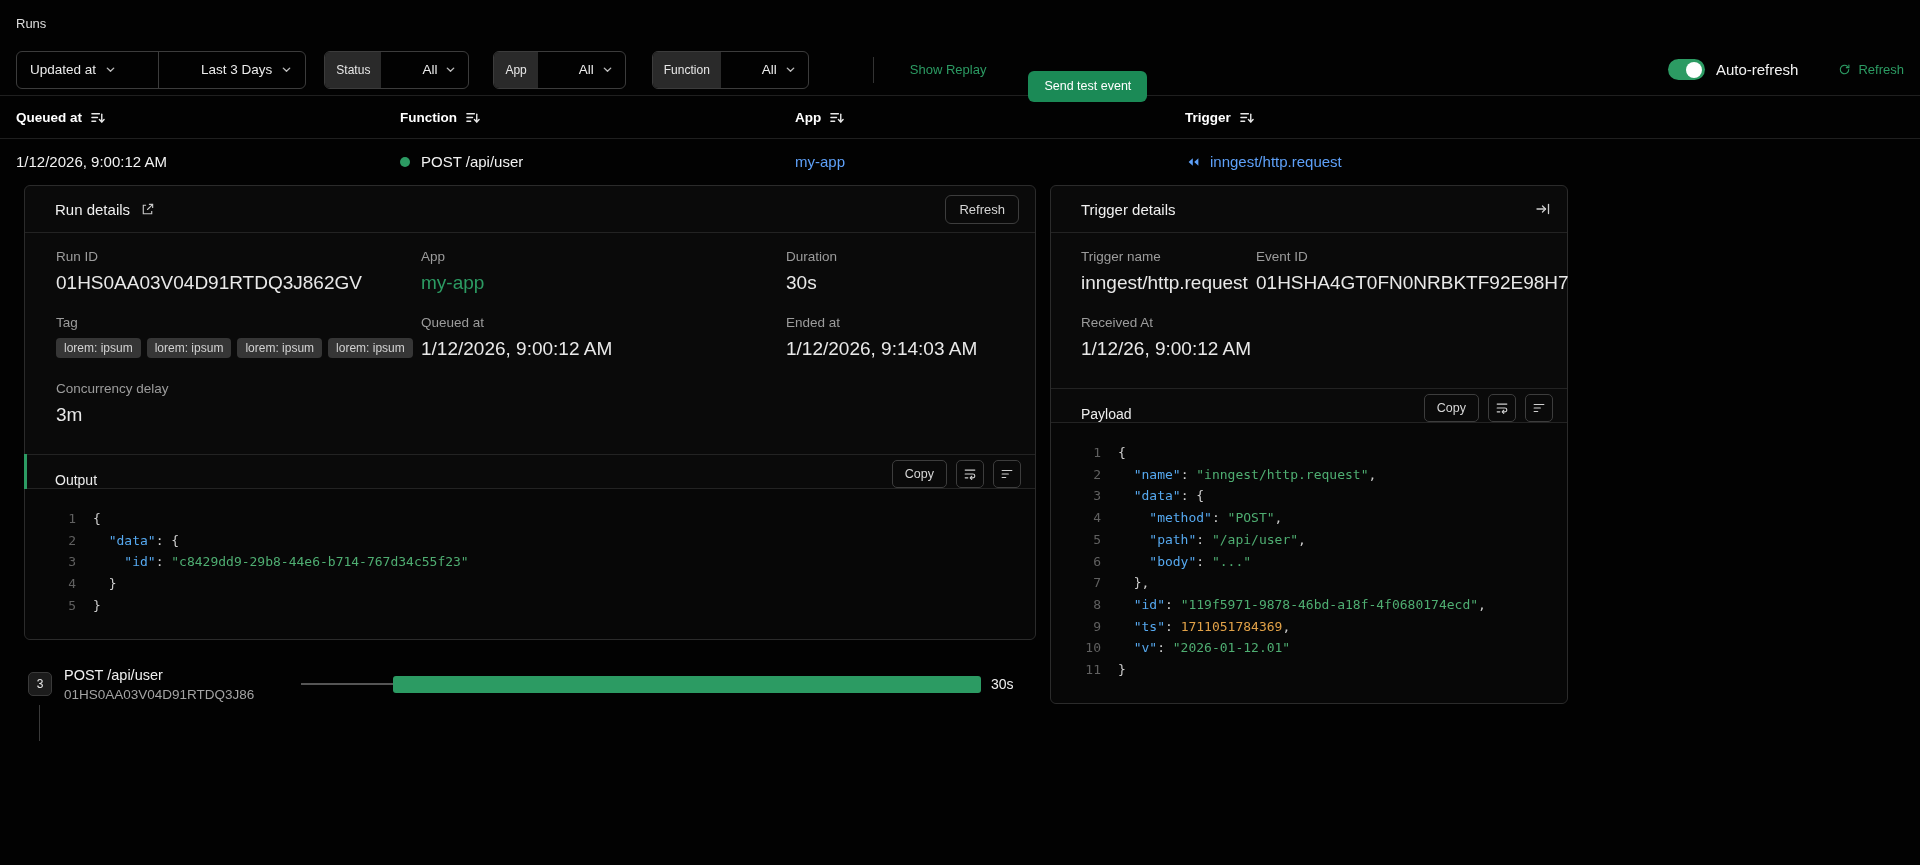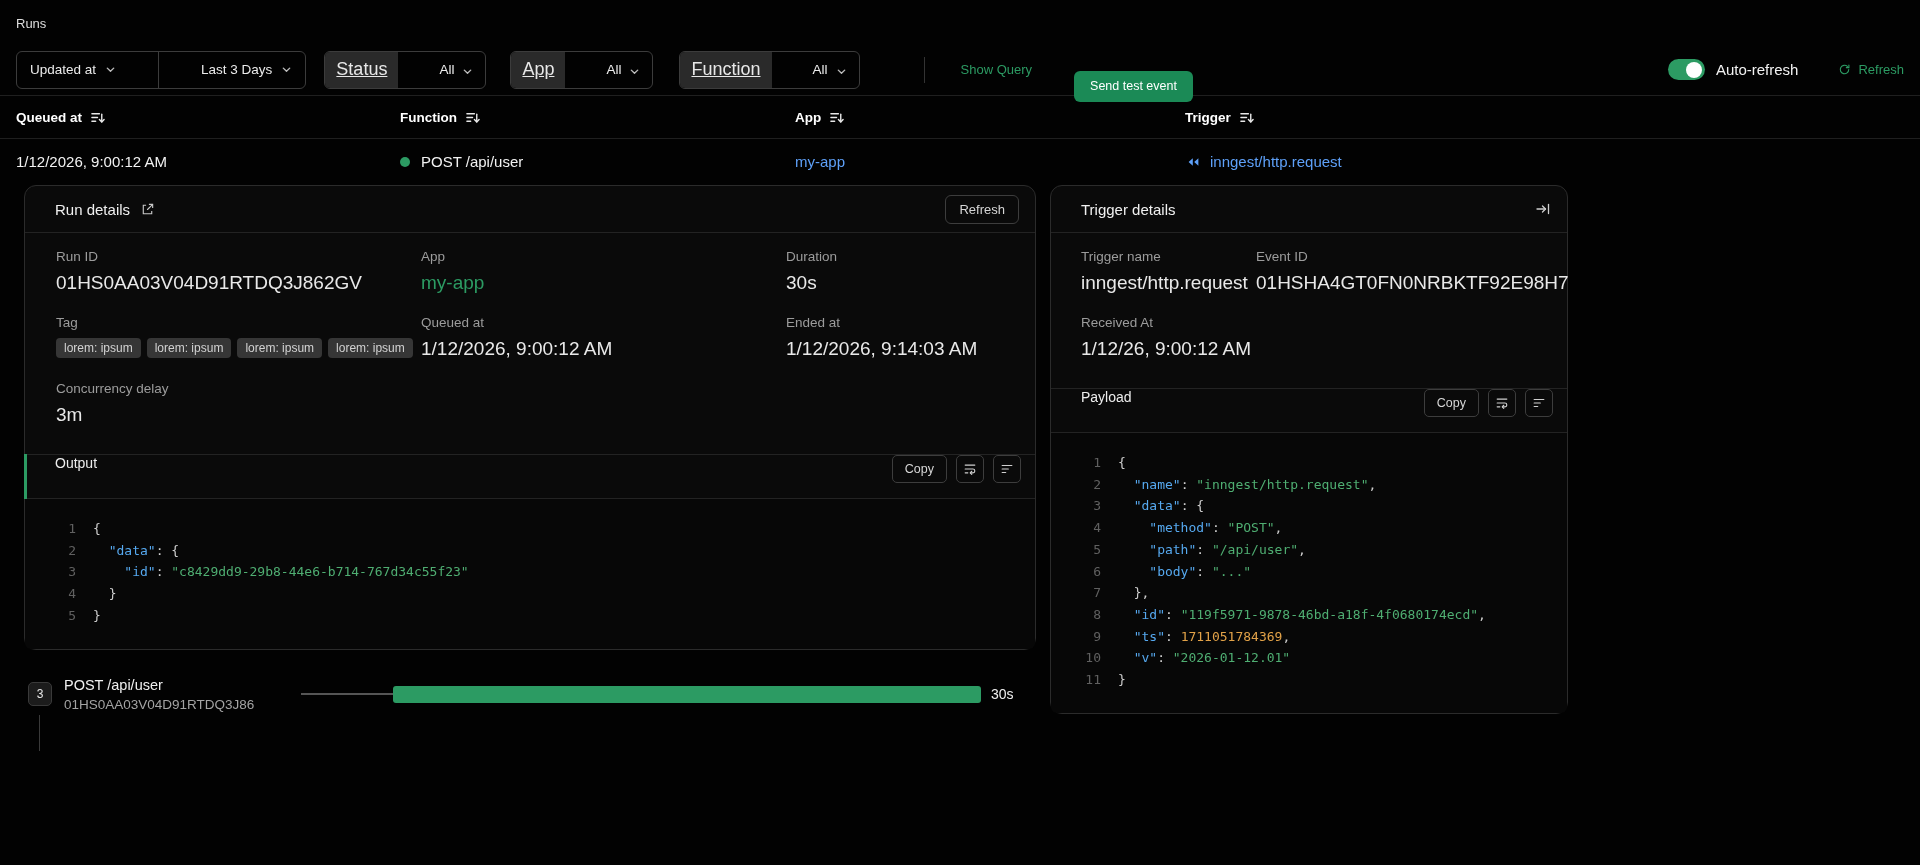--- a/index.html
+++ b/index.html
@@ -13,22 +13,22 @@
 
   
   .topbar { height:44px; padding:16px 16px 0; font-size:13px; color:#dedede; }
 
   
   .filterbar { display:flex; align-items:center; padding:0 16px; height:52px; border-bottom:1px solid #1f1f1f; }
   .ctrl { display:flex; align-items:center; border:1px solid #3c3c3c; border-radius:6px; height:38px; background:transparent;gap:29px; }
   .seg { display:flex; align-items:center; gap:9px; padding:0 13px; font-size:13.5px; color:#ececec; background:none; border:none; cursor:pointer; font-family:inherit; height:100%; }
   .seg-divider { width:1px; height:100%; background:#3c3c3c; }
   .ctrl.labeled { margin-left:18px; cursor:pointer; }
-  .ctrl-label { align-self:stretch; display:flex; align-items:center; padding:0 11px; background:#2a2a2a; font-size:18px; color:#e8e8e8; border-radius:5px 0 0 5px;text-decoration:underline; }
-  .ctrl-value { display:flex; align-items:flex-end; gap:8px; padding:0 12px; font-size:13.5px; color:#ececec; }
+  .ctrl-label { align-self:stretch; display:flex; align-items:center; padding:0 11px; background:#2a2a2a; font-size:12px; color:#e8e8e8; border-radius:5px 0 0 5px; }
+  .ctrl-value { display:flex; align-items:center; gap:8px; padding:0 12px; font-size:13.5px; color:#ececec; }
   .chev { width:11px; height:11px; color:#bdbdbd; flex:none; }
   .vdivider { width:1px; height:26px; background:#333; margin-left:64px; }
   .show-query { margin-left:36px; color:#2c9b63; font-size:13px; text-decoration:none; cursor:pointer; }
   .send-btn { margin-left:42px; background:#1b8a56; color:#fff; border:none; border-radius:6px; height:31px; padding:0 16px; font-size:12.5px; font-family:inherit; cursor:pointer;margin-top:33px; }
   .right-cluster { margin-left:auto; display:flex; align-items:center; }
   .toggle { width:37px; height:21px; border-radius:11px; background:#2c9b63; position:relative; cursor:pointer; flex:none; }
   .toggle-knob { position:absolute; right:2.5px; top:2.5px; width:16px; height:16px; border-radius:50%; background:#fff; }
   .toggle-label { margin-left:11px; font-size:15px; color:#f2f2f2; }
   .refresh-link { margin-left:40px; display:flex; align-items:center; gap:7px; color:#2c9b63; font-size:13px; text-decoration:none; cursor:pointer; }
   .refresh-link svg { width:13px; height:13px; }
@@ -41,38 +41,38 @@
   .trow { height:45px; font-size:15px; color:#f2f2f2; cursor:pointer; }
   .func-cell { display:flex; align-items:center; }
   .dot { width:10px; height:10px; border-radius:50%; background:#2c9b63; display:inline-block; margin-right:11px; flex:none; }
   .link { color:#5ea0f8; text-decoration:none; cursor:pointer; }
   .trigger-cell { display:flex; align-items:center; gap:9px; }
   .trigger-ic { width:16px; height:16px; color:#5ea0f8; flex:none; }
 
   
   .main { display:flex; gap:14px; padding:0 24px; margin-top:1px; align-items:flex-start; }
   .left-col { width:1012px; flex:none; }
-  .card { background:#0a0a0a; border:1px solid #2b2b2b; border-radius:12px; }
+  .card { background:#0a0a0a; border:1px solid #2b2b2b; border-radius:6px; }
   .trigger-card { width:518px; flex:none; }
   .card-header { display:flex; align-items:center; padding:0 16px 0 30px; height:47px; border-bottom:1px solid #232323; }
   .card-title { font-size:15px; color:#f0f0f0; display:flex; align-items:center; gap:10px; }
   .card-title svg { width:15px; height:15px; color:#c9c9c9; }
   .replay-btn { margin-left:auto; background:none; border:1px solid #3d3d3d; color:#d6d6d6; font-size:13px; border-radius:6px; padding:6px 13px; cursor:pointer; font-family:inherit; }
   .collapse-btn { margin-left:auto; background:none; border:none; color:#cfcfcf; cursor:pointer; display:flex; align-items:center; }
   .collapse-btn svg { width:16px; height:16px; }
 
   .rd-body { padding:16px 31px 0; }
   .field-row { display:grid; grid-template-columns:365px 365px 1fr; margin-bottom:21px; }
   .f-label { font-size:13.5px; color:#9c9c9c; margin-bottom:8px; }
   .f-value { font-size:19px; color:#e9e9e9; }
   .f-value.green { color:#2c9b63; text-decoration:none; cursor:pointer; display:inline-block; }
   .tags { display:flex; gap:6px; }
   .tag { background:#363636; color:#d2d2d2; font-size:12px; padding:3px 8px; border-radius:4px; white-space:nowrap; }
 
-  .section-header { display:flex; align-items:flex-start; height:45px; border-top:1px solid #232323; border-bottom:1px solid #232323; padding:0 14px 0 30px; position:relative;margin-top:28px; }
+  .section-header { display:flex; align-items:flex-end; height:35px; border-top:1px solid #232323; border-bottom:1px solid #232323; padding:0 14px 0 30px; position:relative;margin-top:28px; }
   .section-header.green-accent::before { content:""; position:absolute; left:-1px; top:-1px; bottom:-1px; width:3px; background:#2c9b63; }
   .section-title { font-size:14px; color:#ededed; }
   .hdr-actions { margin-left:auto; display:flex; gap:9px; align-items:center; }
   .copy-btn { background:none; border:1px solid #3d3d3d; color:#d6d6d6; font-size:12.5px; border-radius:5px; height:28px; padding:0 12px; cursor:pointer; font-family:inherit; }
   .icon-btn { width:28px; height:28px; background:none; border:1px solid #3d3d3d; border-radius:5px; color:#cfcfcf; display:flex; align-items:center; justify-content:center; cursor:pointer; }
   .icon-btn svg { width:14px; height:14px; }
 
   .code-area { padding:19px 24px 22px 31px; background:#070707; font-family:"DejaVu Sans Mono",monospace; font-size:13px; border-radius:0 0 6px 6px; }
   .code-line { display:flex; line-height:21.7px; }
   .line-num { flex:none; width:20px; text-align:right; color:#606060; margin-right:17px; user-select:none; }
@@ -147,21 +147,21 @@
       <span class="ctrl-value">
         <span>All</span>
         <svg class="chev" viewBox="0 0 12 12">
             <path d="M2.5 4.5L6 8l3.5-3.5" stroke="currentColor" stroke-width="1.5" fill="none" stroke-linecap="round" stroke-linejoin="round"></path>
           </svg>
       </span>
     </div>
 
     <div class="vdivider"></div>
 
-    <a class="show-query">Show Query</a>
+    <a class="show-query">Show Replay</a>
 
     <button class="send-btn">Send test event</button>
 
     <div class="right-cluster">
       <div class="toggle">
         <div class="toggle-knob"></div>
       </div>
       <span class="toggle-label">Auto-refresh</span>
       <a class="refresh-link">
         <svg viewBox="0 0 16 16" fill="none">

